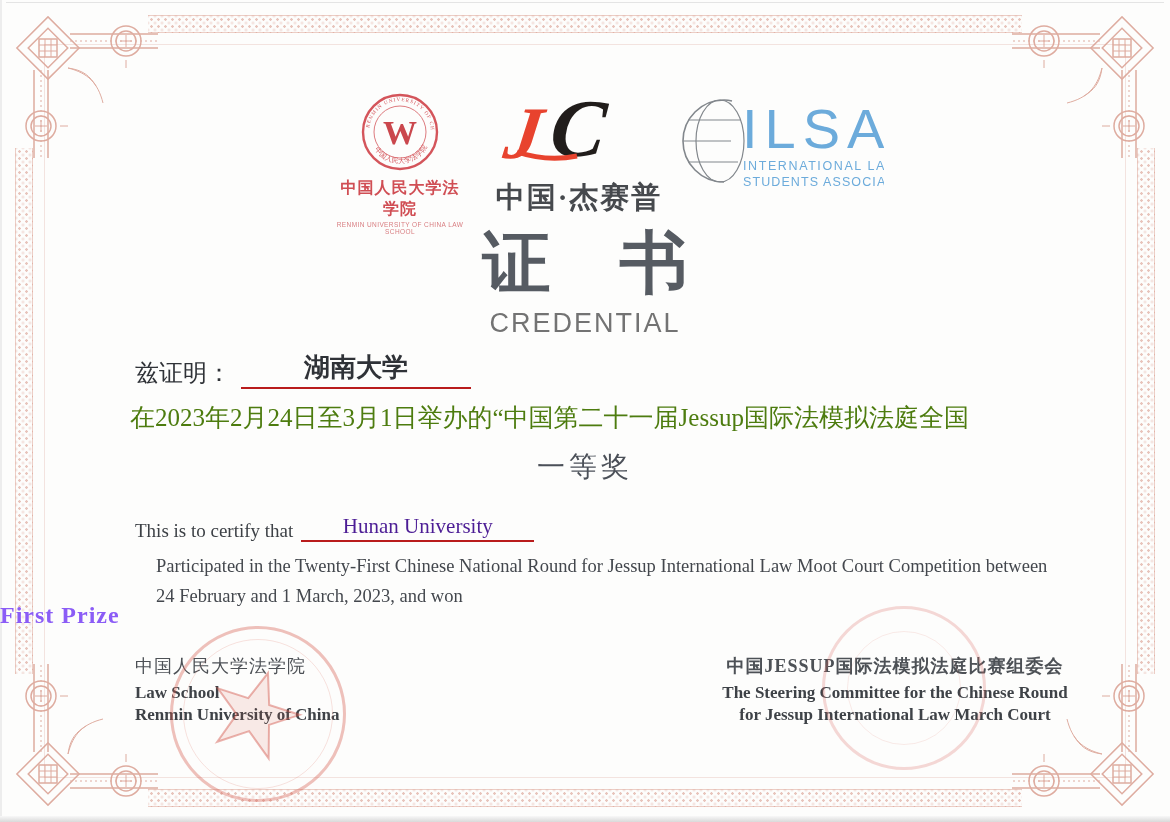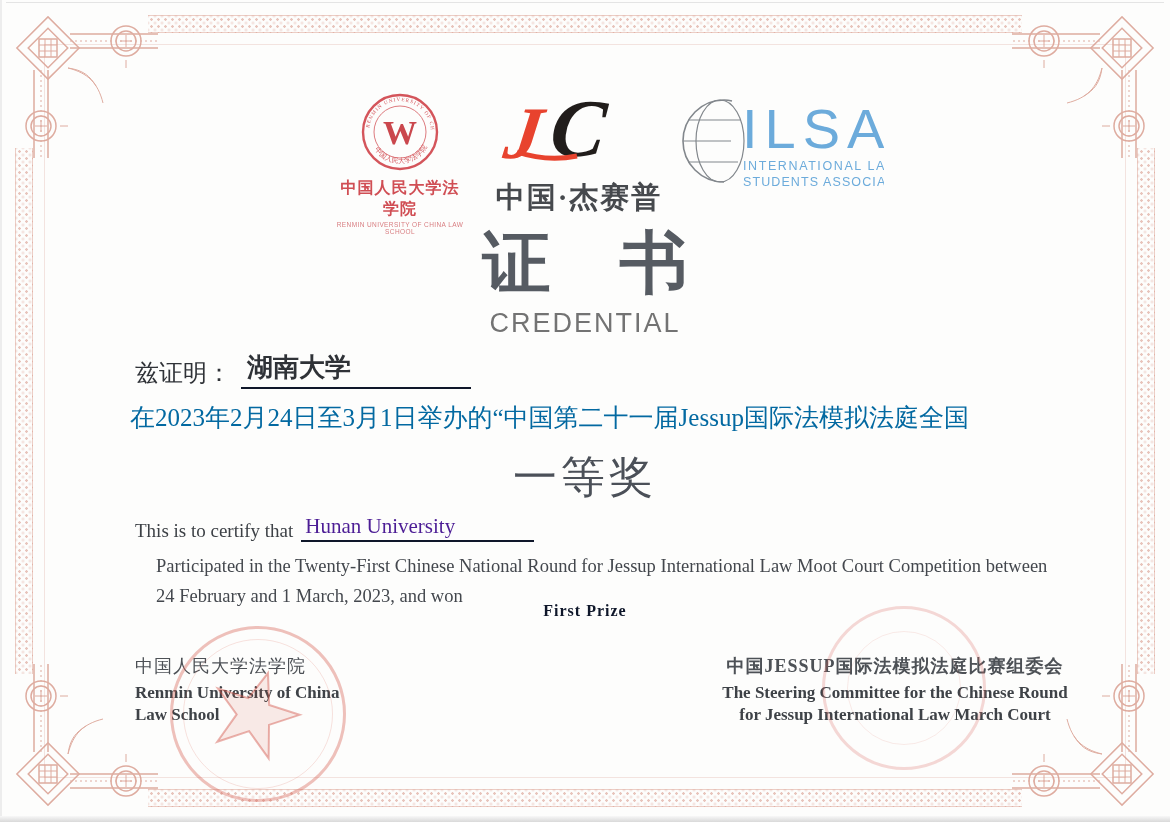--- a/index.html
+++ b/index.html
@@ -41,31 +41,31 @@
   .renmin-caption-en{color:#d87d80;font-size:6.5px;letter-spacing:.4px;font-family:"Liberation Sans",sans-serif;margin-top:1px;}
   .jc-caption{color:#46494d;font-size:29px;font-weight:bold;letter-spacing:2px;margin-top:4px;}
 
   
   .title-zh{position:absolute;top:218px;left:0;width:100%;text-align:center;
     font-size:68px;font-weight:600;color:#565b62;letter-spacing:26px;text-indent:26px;}
   .title-en{position:absolute;top:308px;left:0;width:100%;text-align:center;
     font-family:"Liberation Sans",sans-serif;font-size:27px;color:#737373;letter-spacing:2px;}
 
   .certify-zh{position:absolute;top:350px;left:135px;font-size:24px;color:#2f3237;}
-  .uline{display:inline-block;border-bottom:2px solid #0f172a;vertical-align:bottom;}
+  .uline{display:inline-block;border-bottom:2px solid #b91c1c;text-align:center;vertical-align:bottom;}
   .uline-zh{min-width:218px;margin-left:10px;font-weight:bold;font-size:26px;padding:0 6px 2px 6px;}
-  .body-zh{position:absolute;top:397px;left:130px;width:930px;font-size:25px;line-height:41px;color:#0369a1;}
+  .body-zh{position:absolute;top:397px;left:130px;width:930px;font-size:25px;line-height:41px;color:#4d7c0f;}
   .award-zh{position:absolute;top:448px;left:0;width:100%;text-align:center;
-    font-size:44px;color:#4b5058;letter-spacing:4px;font-weight:500;}
+    font-size:28px;color:#4b5058;letter-spacing:4px;font-weight:500;}
 
   .certify-en{position:absolute;top:514px;left:135px;font-size:19px;color:#3d4146;}
   .uline-en{min-width:225px;margin-left:8px;font-size:21px;padding:0 4px 1px 4px;color:#4c1d95;}
   .body-en{position:absolute;top:551px;left:130px;width:935px;font-size:18.5px;line-height:30px;color:#43474d;margin-left:26px;}
-  .award-en{position:absolute;top:602px;left:0;width:100%;text-align:center;
-    font-size:16px;font-weight:bold;letter-spacing:1px;color:#0f172a;}
+  .award-en{position:absolute;top:602px;left:0;width:100%;
+    font-size:24px;font-weight:bold;letter-spacing:1px;color:#8b5cf6;}
 
   .sig{position:absolute;top:654px;font-size:18px;}
   .sig-left{left:135px;text-align:left;}
   .sig-right{left:700px;width:390px;text-align:center;}
   .sig-zh{color:#4d5156;letter-spacing:1px;margin-bottom:4px;}
   .sig-right .sig-zh{font-weight:600;}
   .sig-en{font-weight:bold;color:#3e4247;font-size:17px;line-height:22px;}
 
   
   .stamp{position:absolute;border-radius:50%;pointer-events:none;}
@@ -234,22 +234,22 @@
 
   <div class="body-en">
     <div>Participated in the Twenty-First Chinese National Round for Jessup International Law Moot Court Competition between</div>
     <div>24 February and 1 March, 2023, and won</div>
   </div>
 
   <div class="award-en">First Prize</div>
 
   <div class="sig sig-left">
     <div class="sig-zh">中国人民大学法学院</div>
+    <div class="sig-en">Law School</div>
     <div class="sig-en">Renmin University of China</div>
-    <div class="sig-en">Law School</div>
   </div>
 
   <div class="sig sig-right">
     <div class="sig-zh">中国JESSUP国际法模拟法庭比赛组委会</div>
     <div class="sig-en">The Steering Committee for the Chinese Round</div>
     <div class="sig-en">for Jessup International Law March Court</div>
   </div>
 
   <div class="stamp stamp-left">
     <div class="inner-ring"></div>

